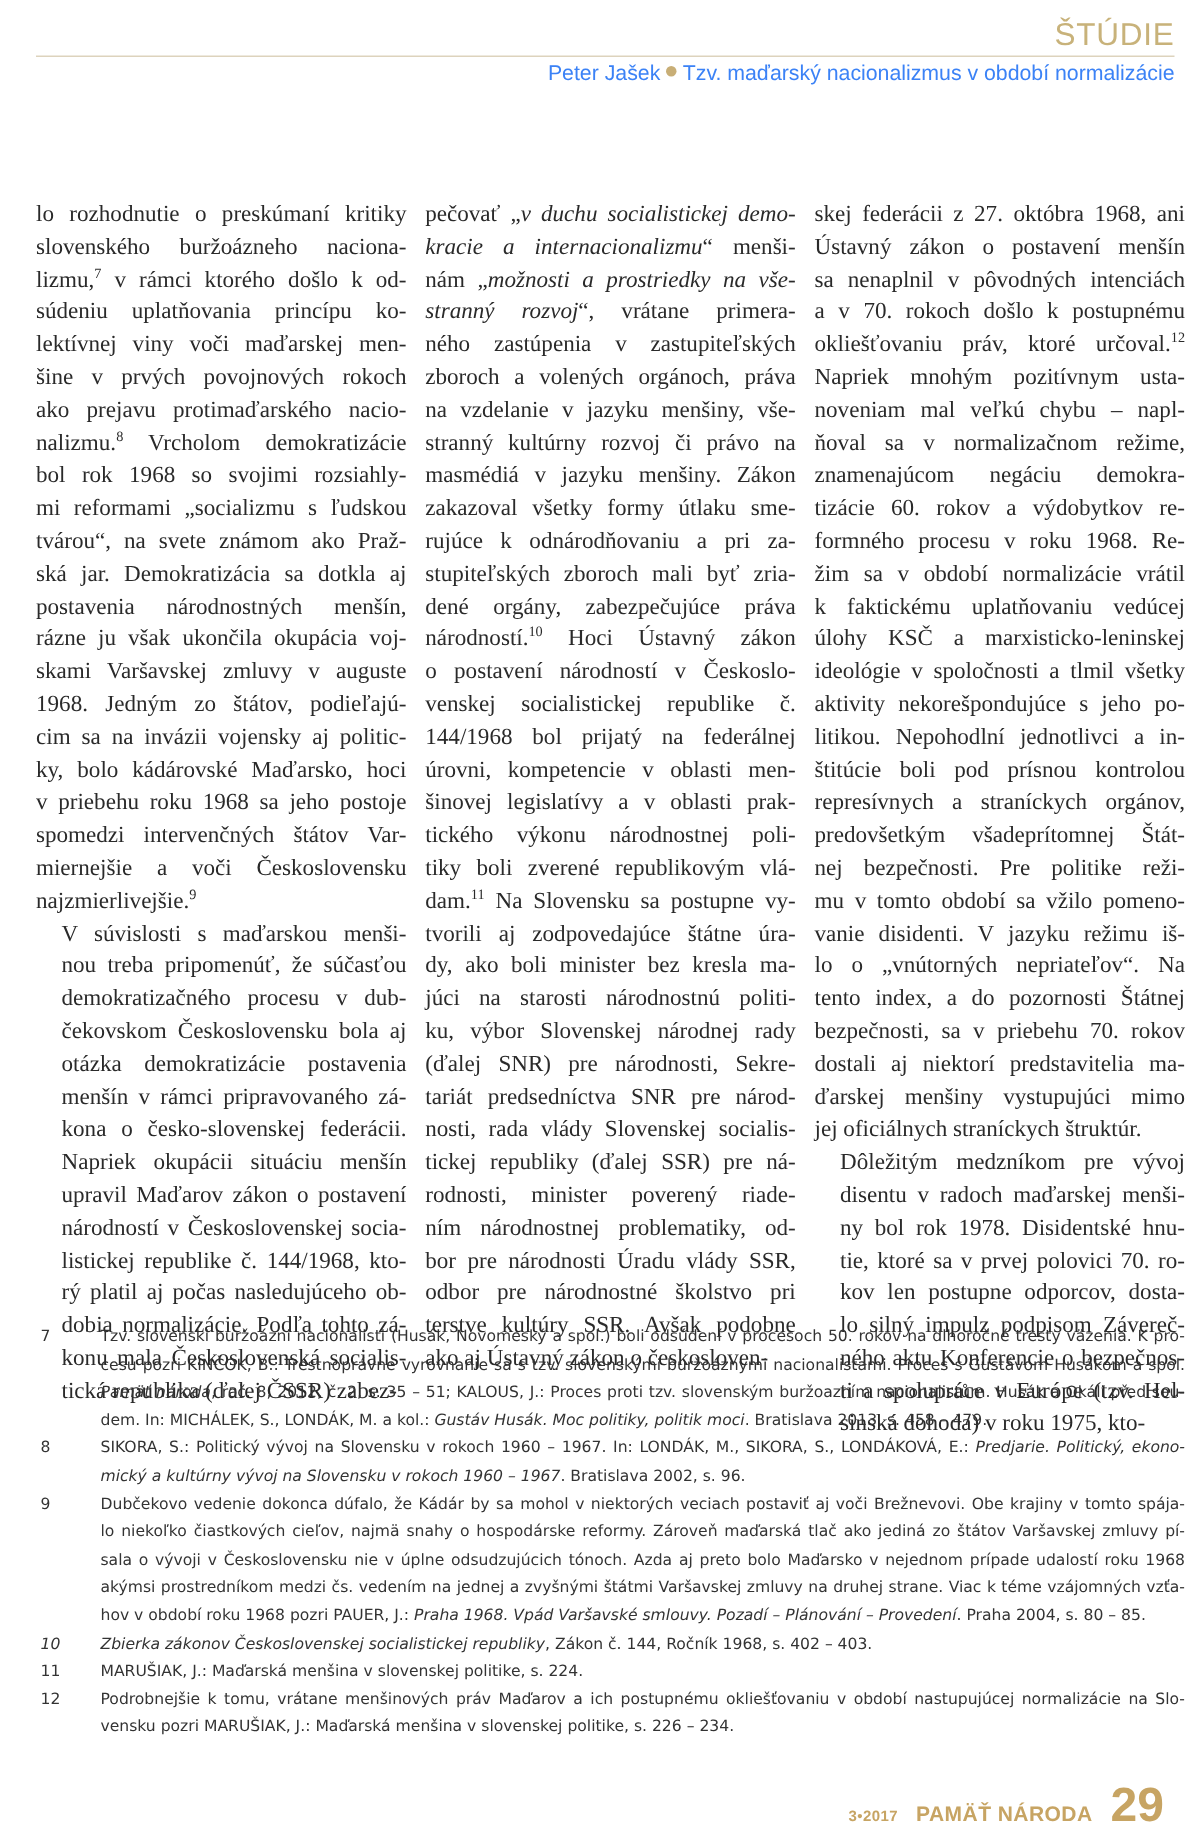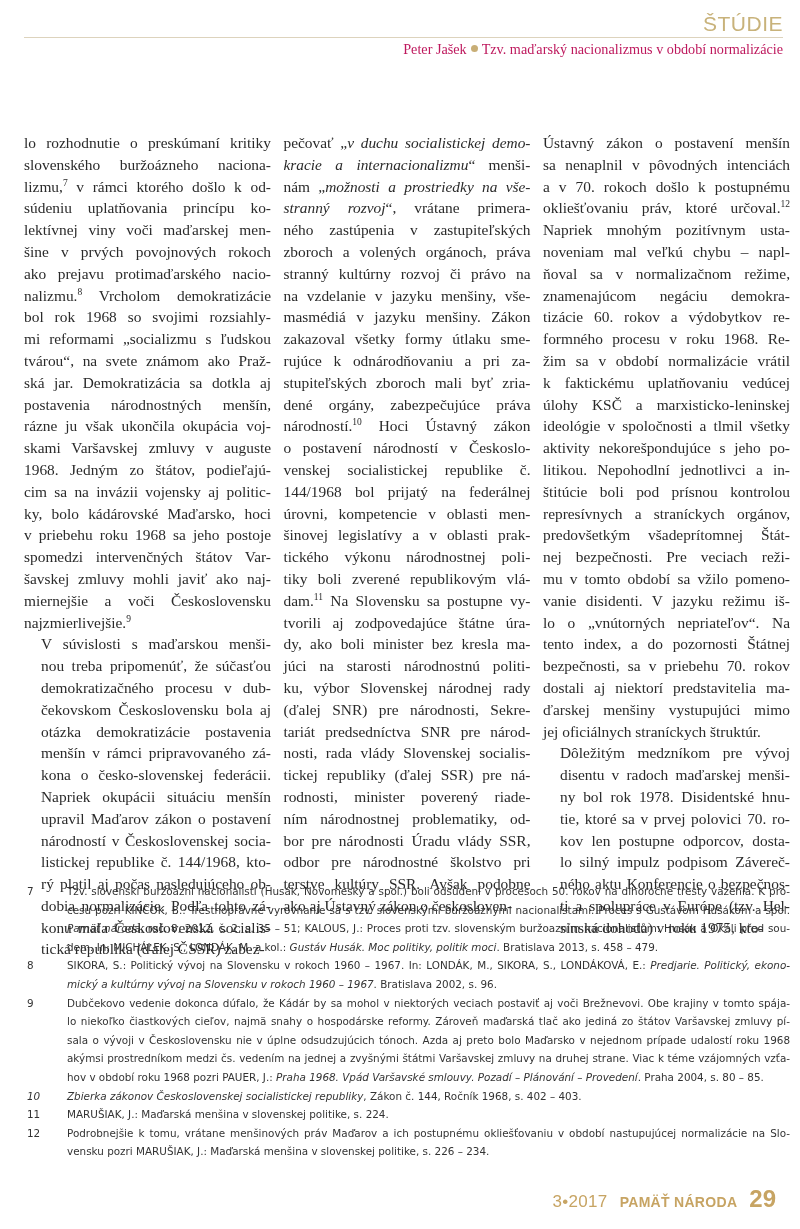--- a/index.html
+++ b/index.html
@@ -1,43 +1,43 @@
 <!DOCTYPE html>
 <html><head>
 <meta charset="utf-8">
 <style>
   html, body { margin: 0; padding: 0; background: #ffffff; }
   body { width: 800px; height: 1229px; position: relative; overflow: hidden; font-family: "DejaVu Serif", serif; color: #2b2b2b; }
   .header { position: absolute; left: 24px; right: 17px; top: 0; }
   .section-label { position: absolute; right: 0; top: 12px; font-family: "Liberation Sans", sans-serif; font-size: 21px; letter-spacing: 0.5px; color: #c8b27a; font-weight: normal; }
   .header-rule { position: absolute; left: 0; right: 0; top: 37px; height: 0; border-top: 1px solid #ddd3bd; }
-  .running-head { position: absolute; right: 0; top: 41px; font-family: Liberation Serif, serif; font-size: 14.2px; color: #be185d; white-space: nowrap; }
+  .running-head { position: absolute; right: 0; top: 41px; font-family: Liberation Sans, sans-serif; font-size: 14.2px; color: #3b82f6; white-space: nowrap; }
   .running-head .dot { display: inline-block; width: 7px; height: 7px; border-radius: 50%; background: #c8ae76; margin: 0 4px; vertical-align: 2px; }
 
   .columns { position: absolute; top: 132px; left: 24px; width: 766px; display: flex; justify-content: space-between; }
   .col { width: 247px; font-family: "Liberation Serif", serif; font-size: 15.4px; line-height: 21.8px; text-align: justify; hyphens: manual; color: #2a2a2a; }
   .col p { margin: 0; }
   .col p.indent { text-indent: 17px; }
   .col .line { display: block; text-align: justify; text-align-last: justify; white-space: nowrap; overflow: visible; }
   .col .line.last { text-align-last: left; }
   sup { font-size: 9.5px; line-height: 0; vertical-align: 6px; }
 
   .footnotes { position: absolute; top: 882px; left: 24px; width: 766px; font-family: "DejaVu Sans", sans-serif; font-size: 10.4px; line-height: 18.6px; color: #333; }
   .fn { display: flex; }
   .fn-num { width: 40px; flex: none; padding-left: 3px; }
   .fn-num.ital { font-style: italic; }
   .fn-text { flex: 1; }
   .fn-text .l { display: block; text-align: justify; text-align-last: justify; white-space: nowrap; }
   .fn-text .l.last { text-align-last: left; }
   i { font-style: italic; }
 
   .footer { position: absolute; right: 24px; top: 1185px; font-family: "Liberation Sans", sans-serif; color: #c7a463; display: flex; align-items: baseline; gap: 12px; }
-  .footer .issue { font-size: 17px; font-weight: normal; letter-spacing: 0.3px; }
+  .footer .issue { font-size: 10px; font-weight: bold; letter-spacing: 0.3px; }
   .footer .mag { font-size: 14px; font-weight: bold; letter-spacing: 0.3px; }
-  .footer .page { font-size: 24px; font-weight: bold; }
+  .footer .page { font-size: 32px; font-weight: bold; }
 </style>
 </head>
 <body>
 
 <div class="header">
   <div class="section-label">ŠTÚDIE</div>
   <div class="header-rule"></div>
   <div class="running-head">
     <span>Peter Jašek</span><span class="dot"></span><span>Tzv. maďarský nacionalizmus v období normalizácie</span>
   </div>
@@ -59,21 +59,20 @@
         <span class="line">tvárou“, na svete známom ako Praž-</span>
         <span class="line">ská jar. Demokratizácia sa dotkla aj</span>
         <span class="line">postavenia národnostných menšín,</span>
         <span class="line">rázne ju však ukončila okupácia voj-</span>
         <span class="line">skami Varšavskej zmluvy v auguste</span>
         <span class="line">1968. Jedným zo štátov, podieľajú-</span>
         <span class="line">cim sa na invázii vojensky aj politic-</span>
         <span class="line">ky, bolo kádárovské Maďarsko, hoci</span>
         <span class="line">v priebehu roku 1968 sa jeho postoje</span>
         <span class="line">spomedzi intervenčných štátov Var-</span>
-        <span class="line">šavskej zmluvy mohli javiť ako naj-</span>
         <span class="line">miernejšie a voči Československu</span>
         <span class="line last">najzmierlivejšie.<sup>9</sup></span>
       </p>
       <p class="indent">
         <span class="line" style="text-indent: 17px;">V súvislosti s maďarskou menši-</span>
         <span class="line">nou treba pripomenúť, že súčasťou</span>
         <span class="line">demokratizačného procesu v dub-</span>
         <span class="line">čekovskom Československu bola aj</span>
         <span class="line">otázka demokratizácie postavenia</span>
         <span class="line">menšín v rámci pripravovaného zá-</span>
@@ -89,22 +88,22 @@
       </p>
     </div>
   <div class="col">
       <p>
         <span class="line">pečovať „<i>v duchu socialistickej demo-</i></span>
         <span class="line"><i>kracie a internacionalizmu</i>“ menši-</span>
         <span class="line">nám „<i>možnosti a prostriedky na vše-</i></span>
         <span class="line"><i>stranný rozvoj</i>“, vrátane primera-</span>
         <span class="line">ného zastúpenia v zastupiteľských</span>
         <span class="line">zboroch a volených orgánoch, práva</span>
+        <span class="line">na vzdelanie v jazyku menšiny, vše-</span>
         <span class="line">stranný kultúrny rozvoj či právo na</span>
-        <span class="line">na vzdelanie v jazyku menšiny, vše-</span>
         <span class="line">masmédiá v jazyku menšiny. Zákon</span>
         <span class="line">zakazoval všetky formy útlaku sme-</span>
         <span class="line">rujúce k odnárodňovaniu a pri za-</span>
         <span class="line">stupiteľských zboroch mali byť zria-</span>
         <span class="line">dené orgány, zabezpečujúce práva</span>
         <span class="line">národností.<sup>10</sup> Hoci Ústavný zákon</span>
         <span class="line">o postavení národností v Českoslo-</span>
         <span class="line">venskej socialistickej republike č.</span>
         <span class="line">144/1968 bol prijatý na federálnej</span>
         <span class="line">úrovni, kompetencie v oblasti men-</span>
@@ -123,40 +122,41 @@
         <span class="line">rodnosti, minister poverený riade-</span>
         <span class="line">ním národnostnej problematiky, od-</span>
         <span class="line">bor pre národnosti Úradu vlády SSR,</span>
         <span class="line">odbor pre národnostné školstvo pri</span>
         <span class="line">terstve kultúry SSR. Avšak podobne</span>
         <span class="line last">ako aj Ústavný zákon o českosloven-</span>
       </p>
     </div>
   <div class="col">
       <p>
+        <span class="line">skej federácii z 27. októbra 1968, ani</span>
         <span class="line">Ústavný zákon o postavení menšín</span>
         <span class="line">sa nenaplnil v pôvodných intenciách</span>
         <span class="line">a v 70. rokoch došlo k postupnému</span>
         <span class="line">okliešťovaniu práv, ktoré určoval.<sup>12</sup></span>
         <span class="line">Napriek mnohým pozitívnym usta-</span>
         <span class="line">noveniam mal veľkú chybu – napl-</span>
         <span class="line">ňoval sa v normalizačnom režime,</span>
         <span class="line">znamenajúcom negáciu demokra-</span>
         <span class="line">tizácie 60. rokov a výdobytkov re-</span>
         <span class="line">formného procesu v roku 1968. Re-</span>
         <span class="line">žim sa v období normalizácie vrátil</span>
         <span class="line">k faktickému uplatňovaniu vedúcej</span>
         <span class="line">úlohy KSČ a marxisticko-leninskej</span>
         <span class="line">ideológie v spoločnosti a tlmil všetky</span>
         <span class="line">aktivity nekorešpondujúce s jeho po-</span>
         <span class="line">litikou. Nepohodlní jednotlivci a in-</span>
         <span class="line">štitúcie boli pod prísnou kontrolou</span>
         <span class="line">represívnych a straníckych orgánov,</span>
         <span class="line">predovšetkým všadeprítomnej Štát-</span>
-        <span class="line">nej bezpečnosti. Pre veciach reži-</span>
+        <span class="line">nej bezpečnosti. Pre politike reži-</span>
         <span class="line">mu v tomto období sa vžilo pomeno-</span>
         <span class="line">vanie disidenti. V jazyku režimu iš-</span>
         <span class="line">lo o „vnútorných nepriateľov“. Na</span>
         <span class="line">tento index, a do pozornosti Štátnej</span>
         <span class="line">bezpečnosti, sa v priebehu 70. rokov</span>
         <span class="line">dostali aj niektorí predstavitelia ma-</span>
         <span class="line">ďarskej menšiny vystupujúci mimo</span>
         <span class="line last">jej oficiálnych straníckych štruktúr.</span>
       </p>
       <p class="indent">

